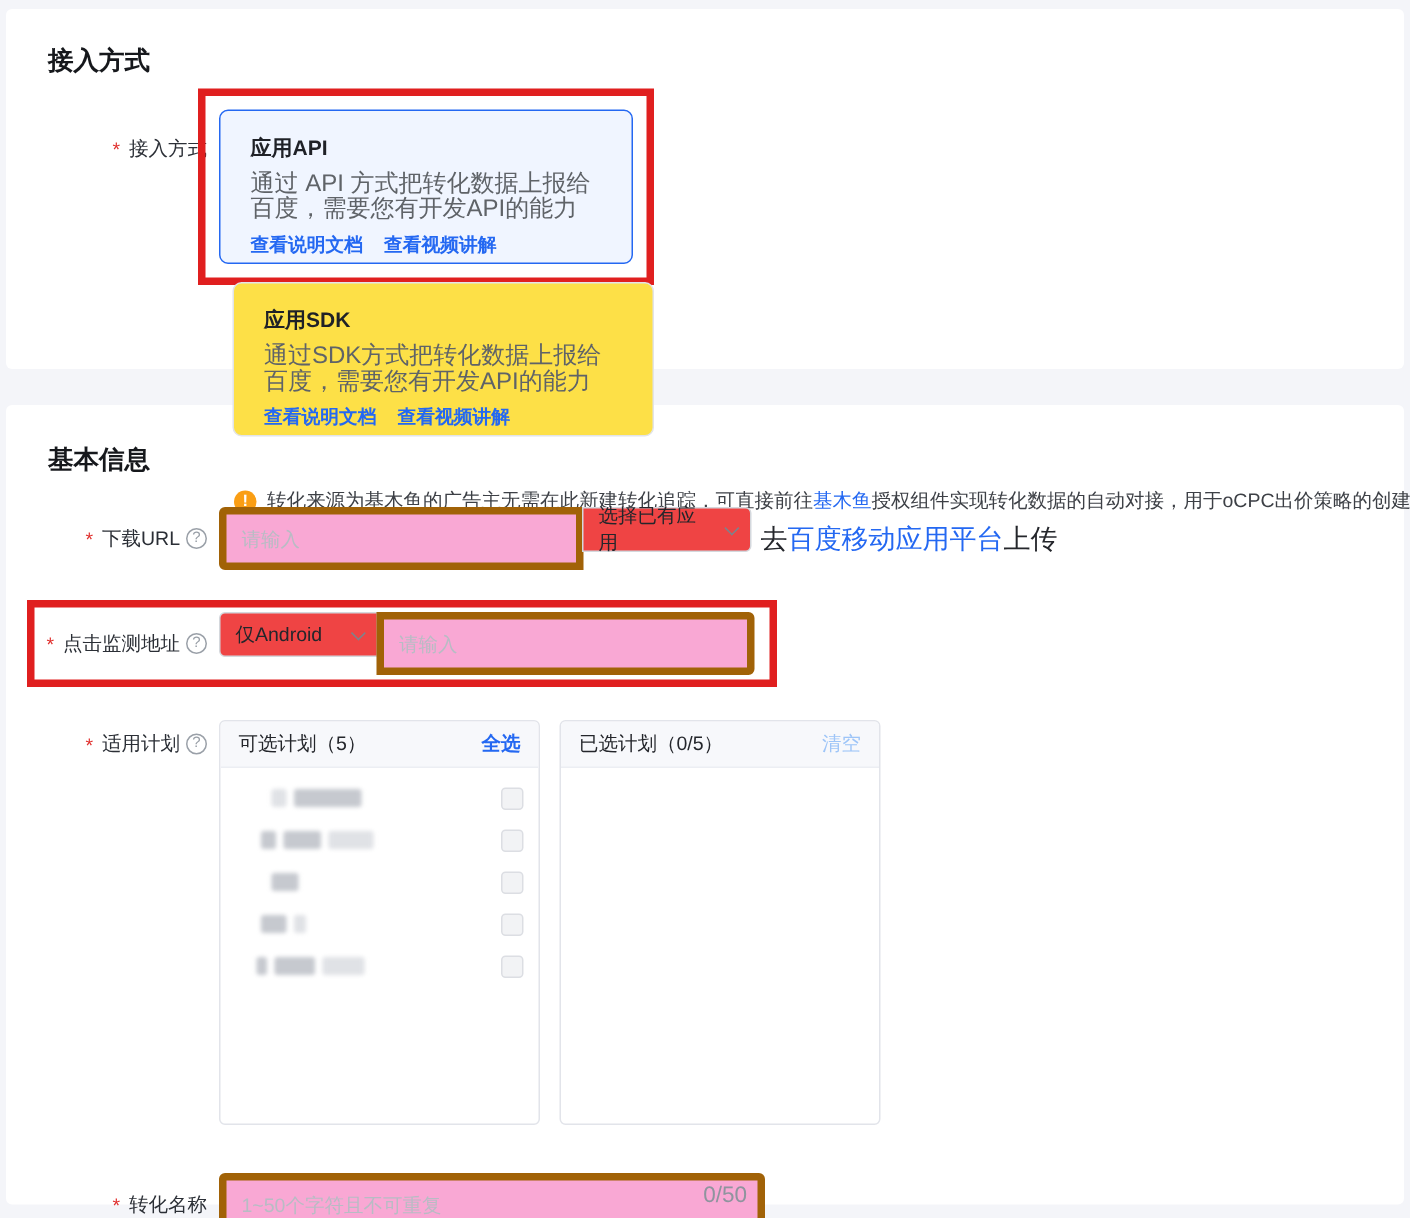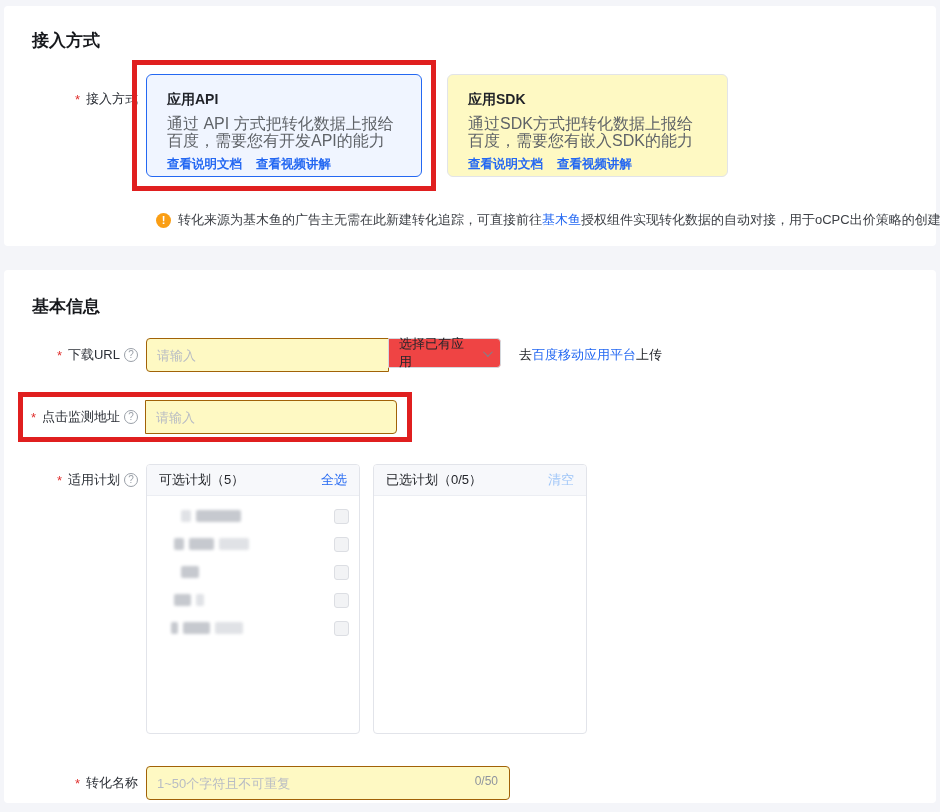--- a/index.html
+++ b/index.html
@@ -45,32 +45,32 @@
     color: #9aa0a8;
     font-size: 10px;
     line-height: 12px;
     text-align: center;
     flex-shrink: 0;
   }
   .help-icon::before { content: "?"; }
   
   .cards-row { margin-top: 21px; align-items: flex-start; }
   .cards-row .form-label { margin-top: 17px; }
-  .cards { display: flex; align-items: flex-end; gap: 11px; }
+  .cards { display: flex; align-items: flex-end; gap: 11px; flex-direction: column; }
   .red-box {
     border: 5px solid #e01f1f;
     padding: 9px;
     margin: -14px 0 -14px -14px;
   }
   .method-card {
     width: 276px;
     height: 103px;
     border: 1px solid #e2e4e8;
     border-radius: 6px;
-    background: #fef9c3;
+    background: #fde047;
     padding: 14px 20px;
   }
   .method-card.selected {
     border: 1.5px solid #2468f2;
     background: #f0f5ff;
   }
   .card2 { width: 281px; margin-top: 1px; }
   .card-title { font-size: 14px; font-weight: 700; color: #1f2127; line-height: 20px; }
   .card-desc { font-size: 16px; color: #5f6368; line-height: 17px; margin-top: 6px; }
   .card-links { margin-top: 7px; display: flex; gap: 14px; }
@@ -97,27 +97,27 @@
     text-align: center;
     flex-shrink: 0;
   }
   .warn-icon::before { content: "!"; }
   .notice a { color: #2468f2; text-decoration: none; cursor: pointer; }
   
   .row-download { margin-top: 20px; }
   .input-group { display: flex; align-items: stretch; }
   .text-input {
     height: 30px;
-    border: 1px solid #a16207;
+    border: 5px solid #a16207;
     border-radius: 4px;
     font-size: 13px;
     padding: 16px 10px;
     color: #24262b;
     outline: none;
-    background: #fef9c3;
+    background: #f9a8d4;
     font-family: inherit;
   }
   .text-input::placeholder { color: #b8bcc4; }
   .select-box {
     height: 30px;
     border: 1px solid #d4d8dd;
     border-radius: 4px;
     background: #ef4444;
     display: flex;
     align-items: center;
@@ -130,21 +130,21 @@
   .chevron {
     width: 7px; height: 7px;
     border-right: 1.4px solid #7d838c;
     border-bottom: 1.4px solid #7d838c;
     transform: rotate(45deg) translateY(-2px);
     margin-left: 8px;
     flex-shrink: 0;
   }
   .grp-left { border-top-right-radius: 0; border-bottom-right-radius: 0; }
   .grp-right { border-top-left-radius: 0; border-bottom-left-radius: 0; margin-left: -1px; }
-  .upload-hint { margin-left: 18px; font-size: 13px; color: #24262b; white-space: nowrap; }
+  .upload-hint { margin-left: 6px; font-size: 18px; color: #24262b; white-space: nowrap; }
   .upload-hint a { color: #2468f2; text-decoration: none; cursor: pointer; }
   
   .red-row {
     border: 5px solid #e01f1f;
     padding: 3px 10px 3px 9px;
     margin: 20px 1px 22px -14px;
     width: fit-content;
   }
   
   .row-plans { align-items: flex-start; }
@@ -164,21 +164,21 @@
     height: 31px;
     background: #f7f8fb;
     border-bottom: 1px solid #eceef3;
     display: flex;
     align-items: center;
     justify-content: space-between;
     padding: 0 12px;
     flex-shrink: 0;
   }
   .panel-title { font-size: 13px; color: #24262b; }
-  .panel-action { font-size: 13px; font-weight: 400; color: #2468f2; text-decoration: none; cursor: pointer; }
+  .panel-action { font-size: 13px; font-weight: 700; color: #2468f2; text-decoration: none; cursor: pointer; }
   .panel-action.disabled { color: #9ec5f8; font-weight: 400; }
   .panel-body { flex: 1; padding-top: 6px; }
   .plan-row {
     height: 28px;
     display: flex;
     align-items: center;
     justify-content: space-between;
     padding-right: 10px;
   }
   .blobs { display: flex; gap: 5px; align-items: center; filter: blur(1.5px); }
@@ -193,21 +193,21 @@
     cursor: pointer;
   }
   
   .row-name { margin-top: 32px; }
   .name-wrap { position: relative; }
   .name-wrap .text-input { width: 364px; padding-right: 52px; }
   .char-counter {
     position: absolute;
     right: 12px; top: 0;
     height: 30px; line-height: 30px;
-    font-size: 12px;
+    font-size: 15px;
     color: #8f949e;
     pointer-events: none;
   }
 </style>
 </head>
 <body>
 
 <div class="section section-1">
   <h2 class="section-title">接入方式</h2>
 
@@ -222,21 +222,21 @@
           <div class="card-title">应用API</div>
           <div class="card-desc">通过 API 方式把转化数据上报给百度，需要您有开发API的能力</div>
           <div class="card-links">
             <a>查看说明文档</a>
             <a>查看视频讲解</a>
           </div>
         </div>
       </div>
       <div class="method-card card2">
         <div class="card-title">应用SDK</div>
-        <div class="card-desc">通过SDK方式把转化数据上报给百度，需要您有嵌入SDK的能力</div>
+        <div class="card-desc">通过SDK方式把转化数据上报给百度，需要您有开发API的能力</div>
         <div class="card-links">
           <a>查看说明文档</a>
           <a>查看视频讲解</a>
         </div>
       </div>
     </div>
   </div>
 
   <div class="notice">
     <span class="warn-icon"></span>
@@ -268,20 +268,24 @@
   </div>
 
   <div class="red-row">
     <div class="form-row">
       <div class="form-label">
         <span class="req"></span>
           <span>点击监测地址</span>
         <span class="help-icon"></span>
       </div>
       <div class="input-group">
+        <div class="select-box grp-left" style="width:106px">
+          <span>仅Android</span>
+          <span class="chevron"></span>
+        </div>
         <input class="text-input grp-right" style="width: 252px;" placeholder="请输入">
       </div>
     </div>
   </div>
 
   <div class="form-row row-plans">
     <div class="form-label">
       <span class="req"></span>
         <span>适用计划</span>
       <span class="help-icon"></span>

